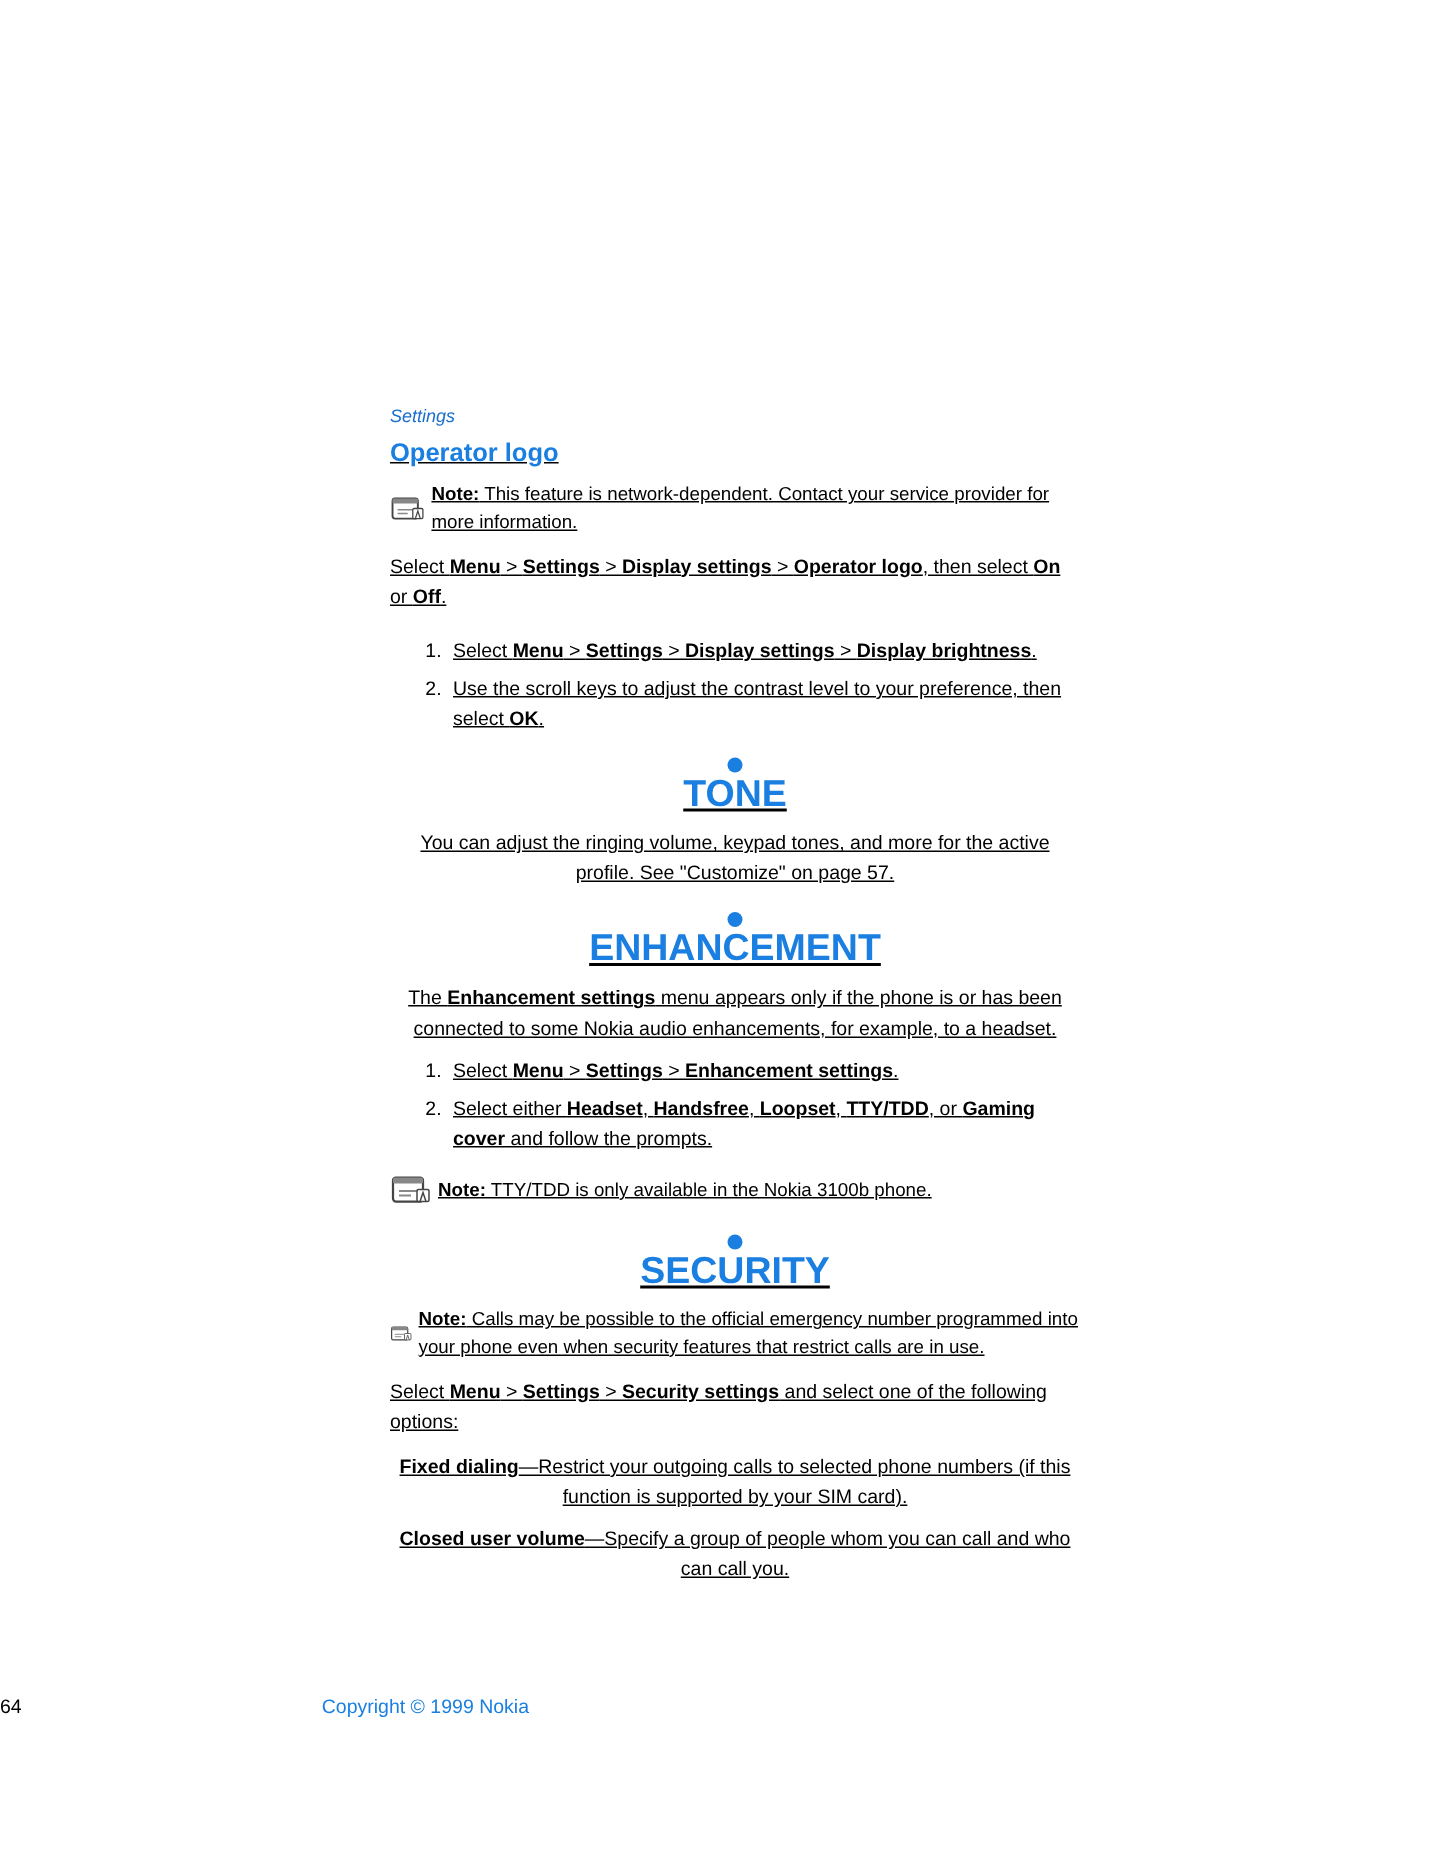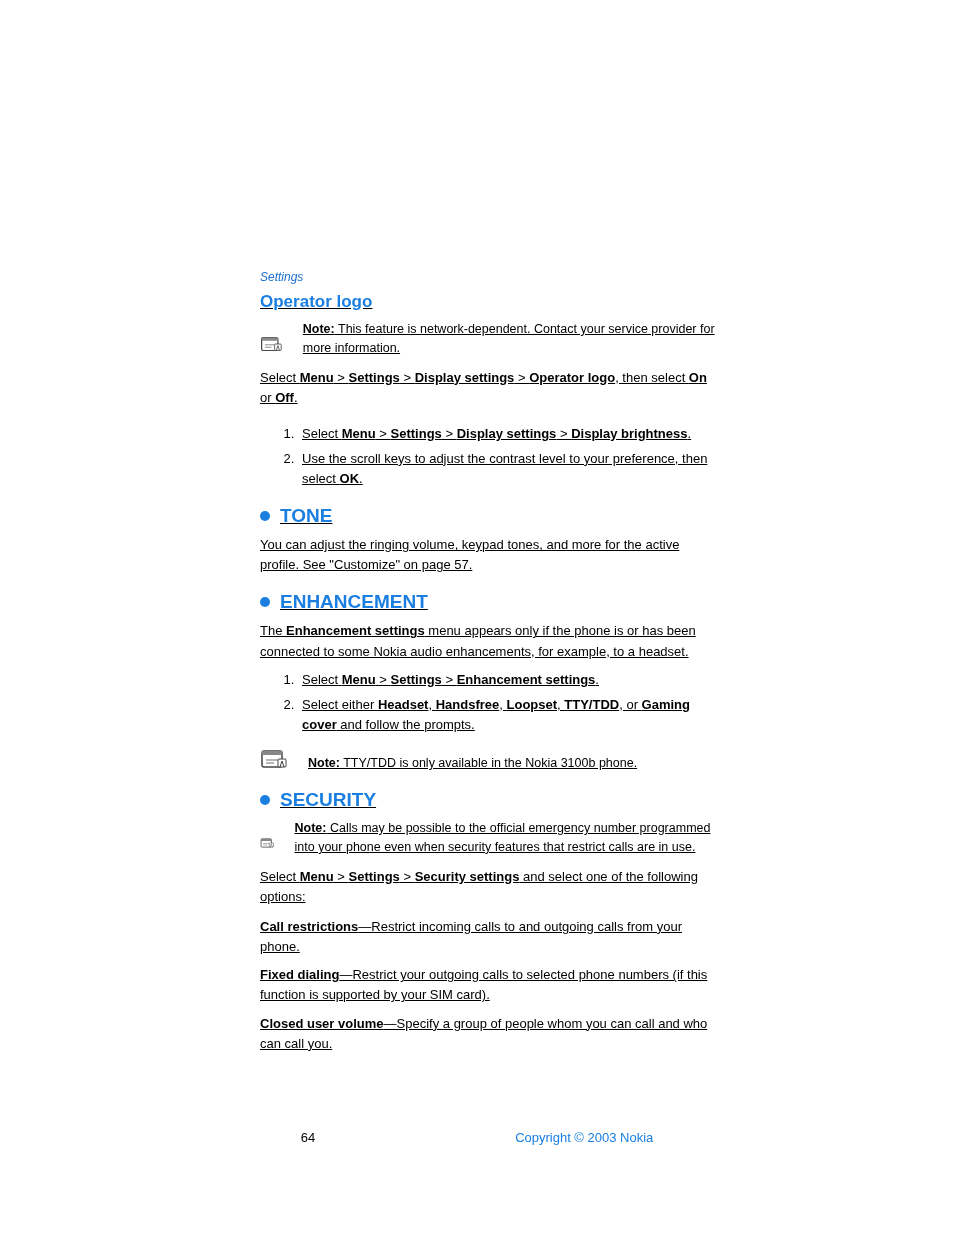--- a/index.html
+++ b/index.html
@@ -31,54 +31,55 @@
       margin-bottom: 8px;
     }
     .section-heading {
       color: #1a7fe0;
       font-size: 17px;
       font-weight: bold;
       margin-bottom: 8px;
     }
     .bullet-heading {
       color: #1a7fe0;
-      font-size: 19px;
+      font-size: 25px;
       font-weight: bold;
       margin-bottom: 8px;
       display: flex;
       align-items: center;
-      gap: 10px;
+      flex-direction: column;
     }
     .bullet-dot {
       width: 10px;
       height: 10px;
       background: #1a7fe0;
       border-radius: 50%;
       display: inline-block;
       flex-shrink: 0;
     }
     .note-box {
       display: flex;
-      align-items: flex-end;
-      gap: 20px;
+      align-items: center;
+      gap: 4px;
       margin-bottom: 10px;
     }
     .note-text {
       font-size: 12.5px;
       line-height: 1.5;
       color: #000;
     }
     .note-text strong, .bold {
       font-weight: bold;
     }
     p {
       font-size: 13px;
       line-height: 1.55;
       color: #000;
       margin-bottom: 8px;
+      text-align: center;
     }
     .select-line {
       font-size: 13px;
       line-height: 1.55;
       margin-bottom: 10px;
     }
     ol {
       margin-left: 14px;
       margin-bottom: 10px;
     }
@@ -92,21 +93,20 @@
     .section-block {
       margin-bottom: 16px;
       text-decoration: underline;
     }
     .page-footer {
       position: absolute;
       bottom: 90px;
       left: 0;
       width: 954px;
       display: flex;
-      justify-content: center;
       align-items: center;
       gap: 200px;
       font-size: 13px;
     }
     .footer-page-num {
       color: #000;
     }
     .footer-copyright {
       color: #1a7fe0;
     }
@@ -198,24 +198,23 @@
           <rect x="18" y="14" width="8" height="8" rx="1" fill="#fff" stroke="#444" stroke-width="1"></rect>
           <path d="M20 22 L22 16 L24 22" stroke="#444" stroke-width="1" fill="none"></path>
         </svg>
         <div class="note-text">
           <span class="bold">Note:</span> Calls may be possible to the official emergency number programmed into your phone even when security features that restrict calls are in use.
         </div>
       </div>
       <div class="select-line">
         Select <strong>Menu</strong> &gt; <strong>Settings</strong> &gt; <strong>Security settings</strong> and select one of the following options:
       </div>
-      <p><strong>Call restrictions</strong>—Restrict incoming calls to and outgoing calls from your phone.</p>
       <p><strong>Fixed dialing</strong>—Restrict your outgoing calls to selected phone numbers (if this function is supported by your SIM card).</p>
       <p><strong>Closed user volume</strong>—Specify a group of people whom you can call and who can call you.</p>
     </div>
 
   </div>
 
   <div class="page-footer">
     <span class="footer-page-num">64</span>
-    <span class="footer-copyright">Copyright © 2003 Nokia</span>
+    <span class="footer-copyright">Copyright © 1999 Nokia</span>
   </div>
 </div>
 
 </body></html>

